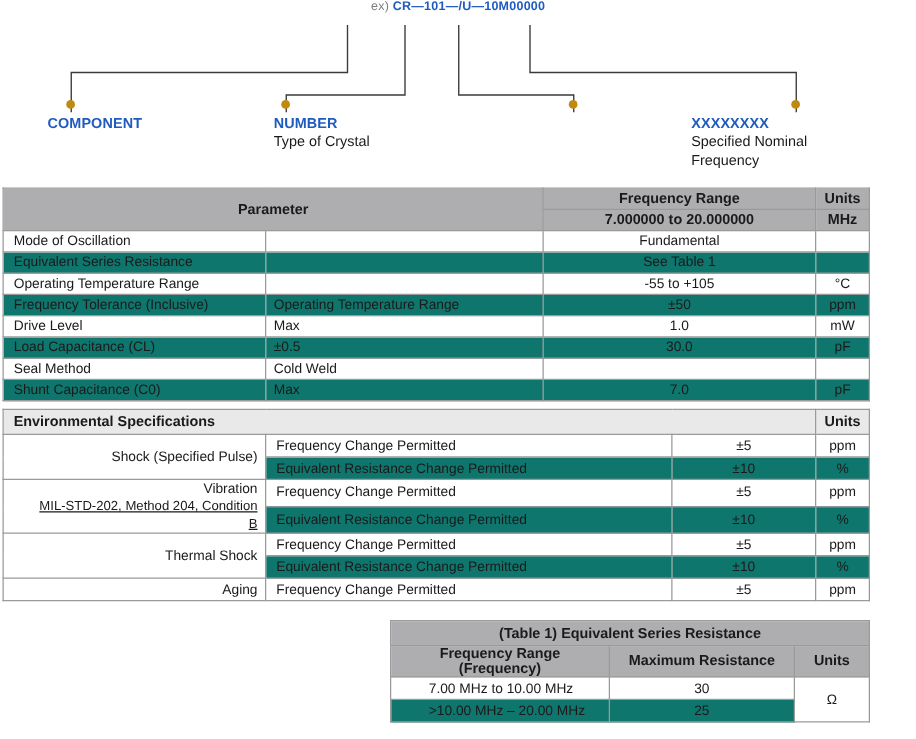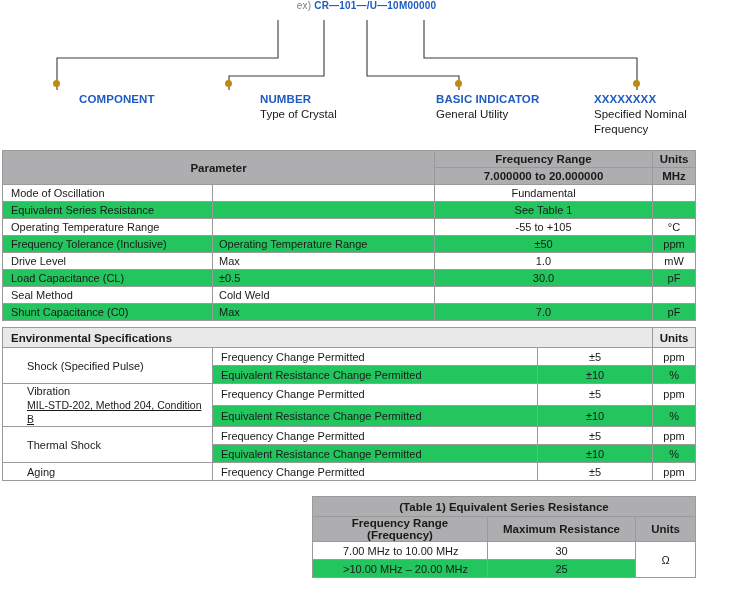--- a/index.html
+++ b/index.html
@@ -46,21 +46,20 @@
     position: absolute;
     left: 0;
     top: 20px;
     width: 733px;
     height: 70px;
   }
   .callout {
     position: absolute;
     top: 92px;
     width: 180px;
-    margin-left: 41px;
   }
   .callout-title {
     color: #1f5bbf;
     font-weight: bold;
     font-size: 11.5px;
     letter-spacing: 0.1px;
     line-height: 15px;
   }
   .callout-desc {
     color: #1a1a1a;
@@ -93,21 +92,21 @@
     font-weight: bold;
     text-align: center;
     font-size: 11.5px;
   }
   .hdr-light {
     background: #e9e9e9;
     font-weight: bold;
     font-size: 11.5px;
   }
   .stripe-even { background: #ffffff; margin-left: 28px; }
-  .stripe-odd  { background: #22c55e; }
+  .stripe-odd  { background: #0f766e; }
   .c { text-align: center; }
   .l { text-align: left; }
 
   
   #param-table {
     position: absolute;
     left: 2px;
     top: 150px;
     width: 693px;
   }
@@ -118,21 +117,21 @@
   #env-table {
     position: absolute;
     left: 2px;
     top: 327px;
     width: 693px;
   }
   #env-table td { height: 17px; }
   #env-table .env-title { padding-left: 8px; height: 19px; margin-top: 44px; }
   #env-table .group-label {
     padding-left: 24px;
-    text-align: left;
+    text-align: right;
     line-height: 14px;
   }
   #env-table .sub-label { padding-left: 8px; }
   .sub-note { display: block; font-size: 10.5px; text-decoration: underline; }
 
   
   #esr-table {
     position: absolute;
     left: 312px;
     top: 496px;
@@ -168,24 +167,20 @@
   <div class="dot" style="left:225px;"></div>
   <div class="dot" style="left:455px;"></div>
   <div class="dot" style="left:633px;"></div>
 
   <div class="callout" style="left:38px;">
     <div class="callout-title">COMPONENT</div>
   </div>
   <div class="callout" style="left:219px;">
     <div class="callout-title">NUMBER</div>
     <div class="callout-desc">Type of Crystal</div>
-  </div>
-  <div class="callout" style="left:395px;">
-    <div class="callout-title">BASIC INDICATOR</div>
-    <div class="callout-desc">General Utility</div>
   </div>
   <div class="callout" style="left:553px; width:110px;">
     <div class="callout-title">XXXXXXXX</div>
     <div class="callout-desc">Specified Nominal Frequency</div>
   </div>
 </div>
 
 <table id="param-table">
   <colgroup>
     <col style="width:210px">

